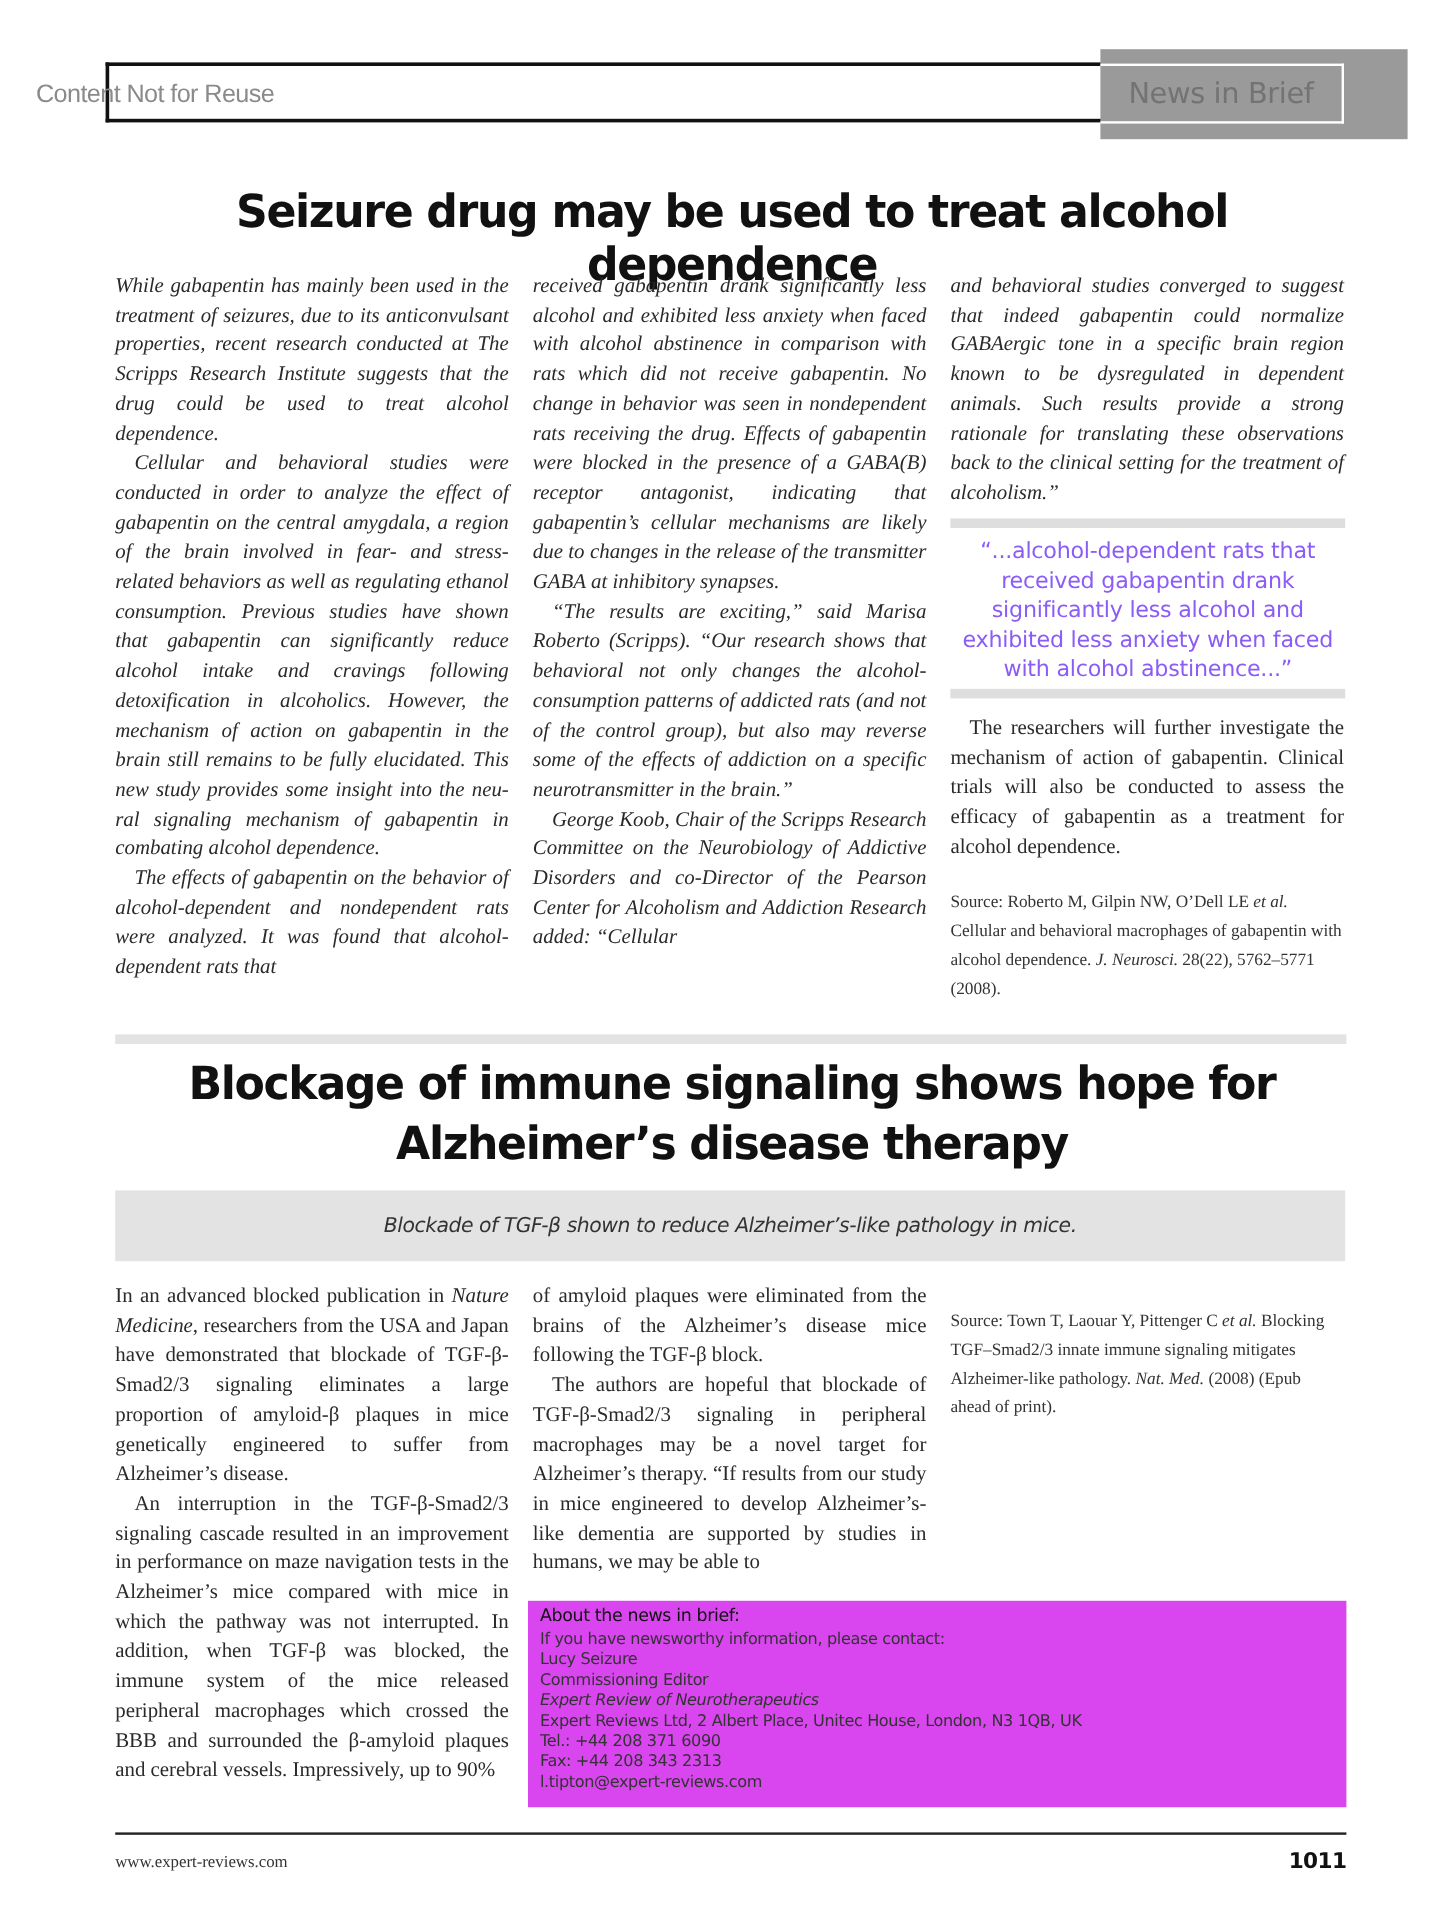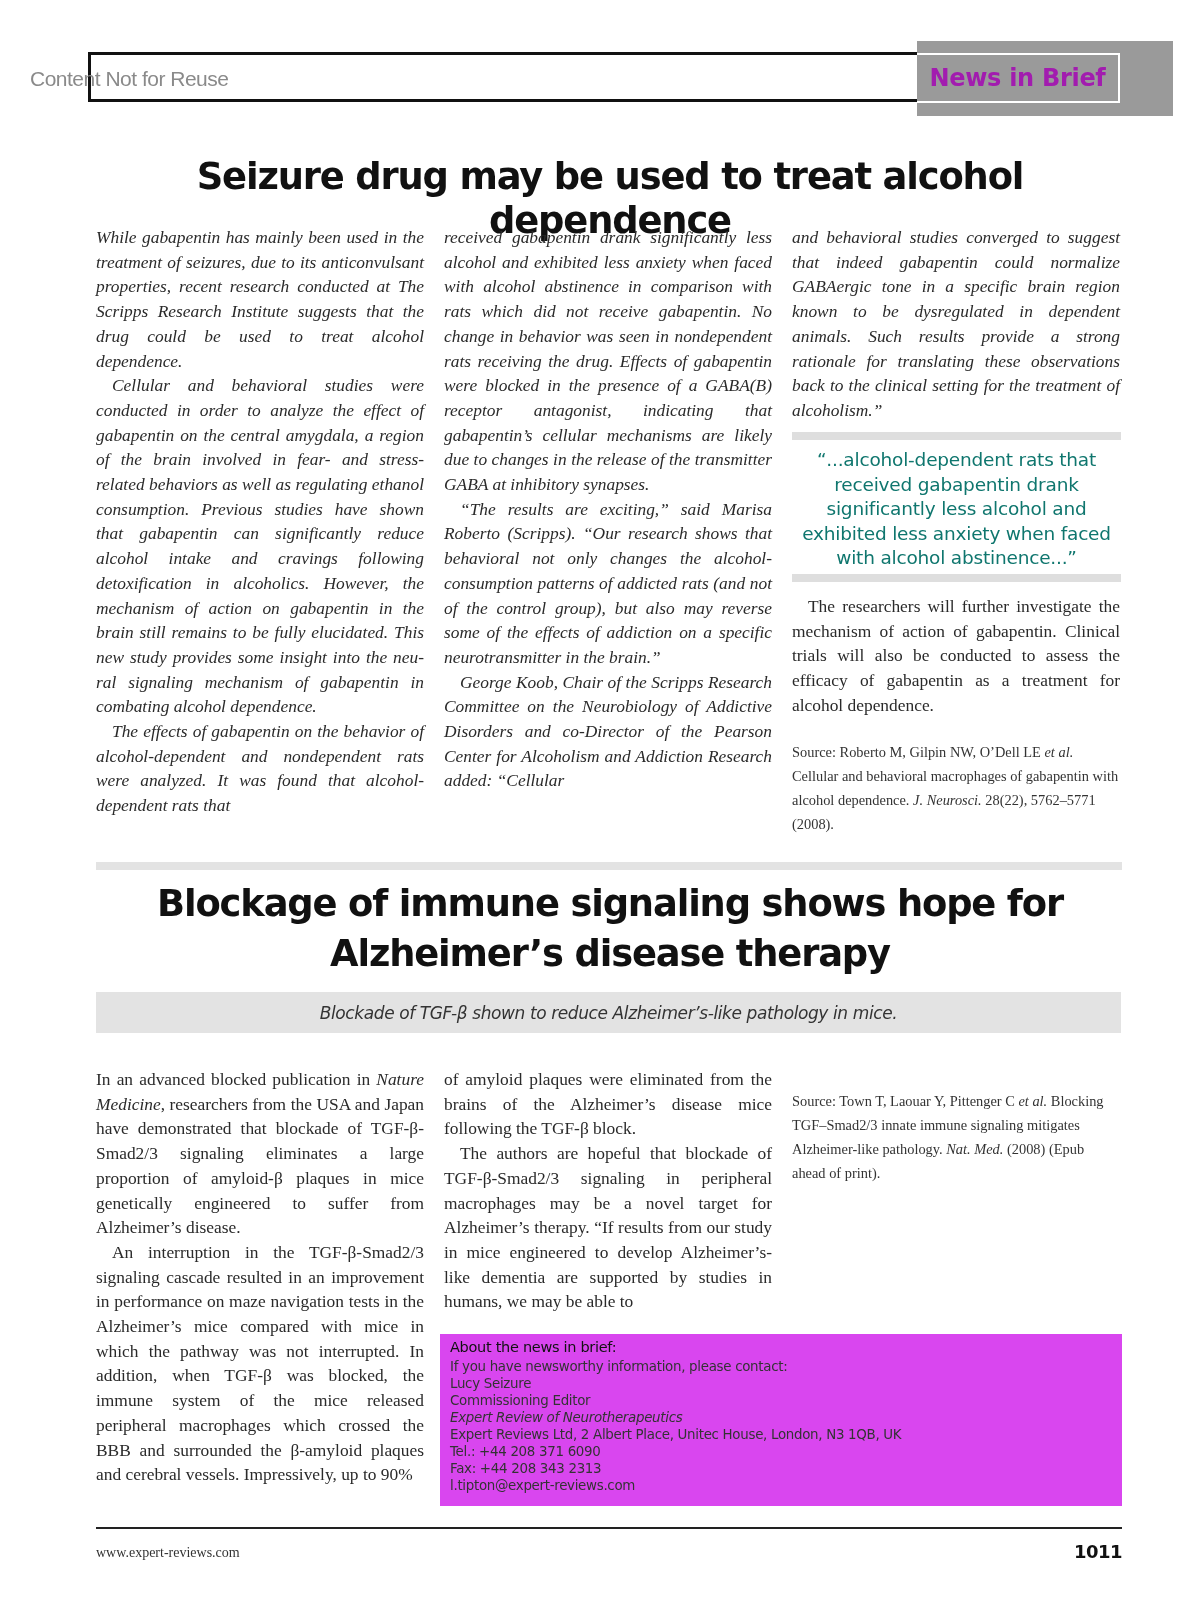--- a/index.html
+++ b/index.html
@@ -16,21 +16,21 @@
     border: 3px solid #111; border-right: none;
   }
   .nib-outer {
     position: absolute; left: 917px; top: 41px; width: 256px; height: 75px;
     background: #9a9a9a;
   }
   .nib-inner {
     position: absolute; left: 917px; top: 53px; width: 203px; height: 50px;
     border: 2px solid #ffffff; border-left: none;
     display: flex; align-items: center; justify-content: center;
-    font-family: "DejaVu Sans", sans-serif; font-size: 24px; color: #a21caf; letter-spacing: -0.3px; font-weight: bold;
+    font-family: "DejaVu Sans", sans-serif; font-size: 24px; color: #737373; letter-spacing: -0.3px;
   }
 
   .headline {
     position: absolute; left: 95px; width: 1030px; text-align: center;
     font-family: "DejaVu Sans", sans-serif; color: #111; letter-spacing: -1.2px;
   }
   .h1 { top: 154px; font-size: 38px; transform: scaleX(0.97); }
   .h2 { top: 878px; font-size: 38px; line-height: 50px; transform: scaleX(0.97); }
 
   .col {
@@ -43,33 +43,33 @@
   .c1 { left: 96px; }
   .c2 { left: 444px; }
   .c3 { left: 792px; }
   .top { top: 225px; font-style: italic; }
   .bot { top: 1067px; }
 
   .pullquote {
     position: absolute; left: 792px; top: 432px; width: 329px; height: 150px;
     border-top: 8px solid #dedede; border-bottom: 8px solid #dedede;
     text-align: center; padding-top: 8px;
-    font-family: "DejaVu Sans", sans-serif; font-size: 18.5px; line-height: 24.5px; color: #0f766e;
+    font-family: "DejaVu Sans", sans-serif; font-size: 18.5px; line-height: 24.5px; color: #8b5cf6;
     letter-spacing: -0.2px;
   }
   .source {
     font-size: 14.4px; line-height: 24px; color: #333; text-align: left;
   }
   .source em { font-style: italic; }
 
   .divider {
     position: absolute; left: 96px; top: 862px; width: 1026px; height: 8px; background: #e3e3e3;
   }
   .standfirst {
-    position: absolute; left: 96px; top: 992px; width: 1025px; height: 41px; background: #e3e3e3;
+    position: absolute; left: 96px; top: 992px; width: 1025px; height: 59px; background: #e3e3e3;
     display: flex; align-items: center; justify-content: center;
     font-family: "DejaVu Sans", sans-serif; font-style: italic; font-size: 17px; color: #333;
     letter-spacing: -0.4px;
   }
 
   .about {
     position: absolute; left: 440px; top: 1334px; width: 682px; height: 172px; background: #d946ef;
     padding: 5px 10px; font-family: "DejaVu Sans", sans-serif; font-size: 13.4px; line-height: 17px;
     color: #333; letter-spacing: -0.3px;
   }

